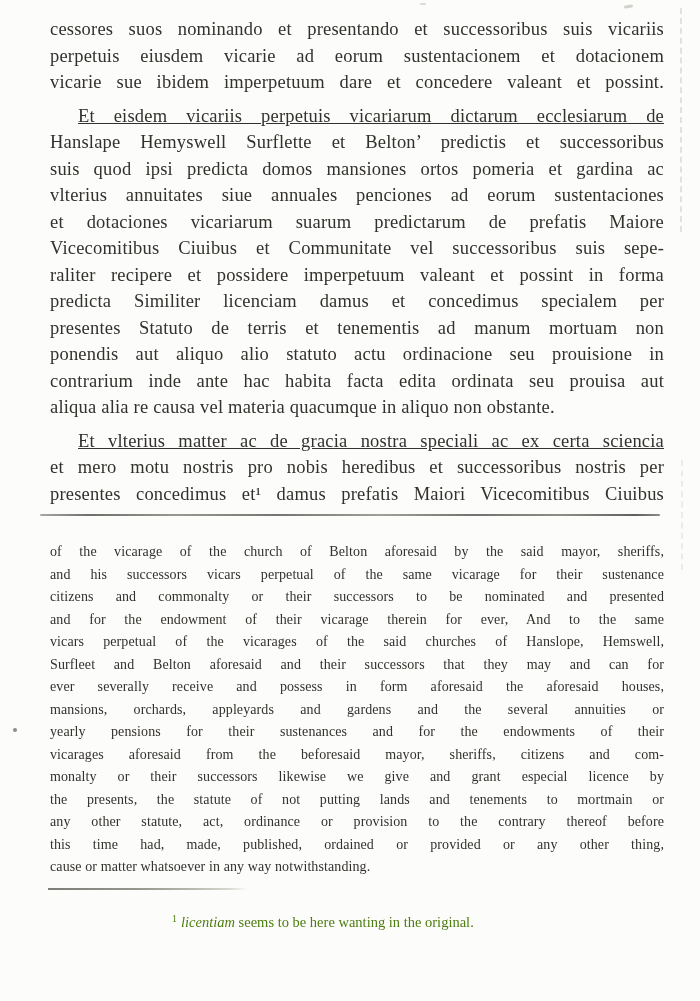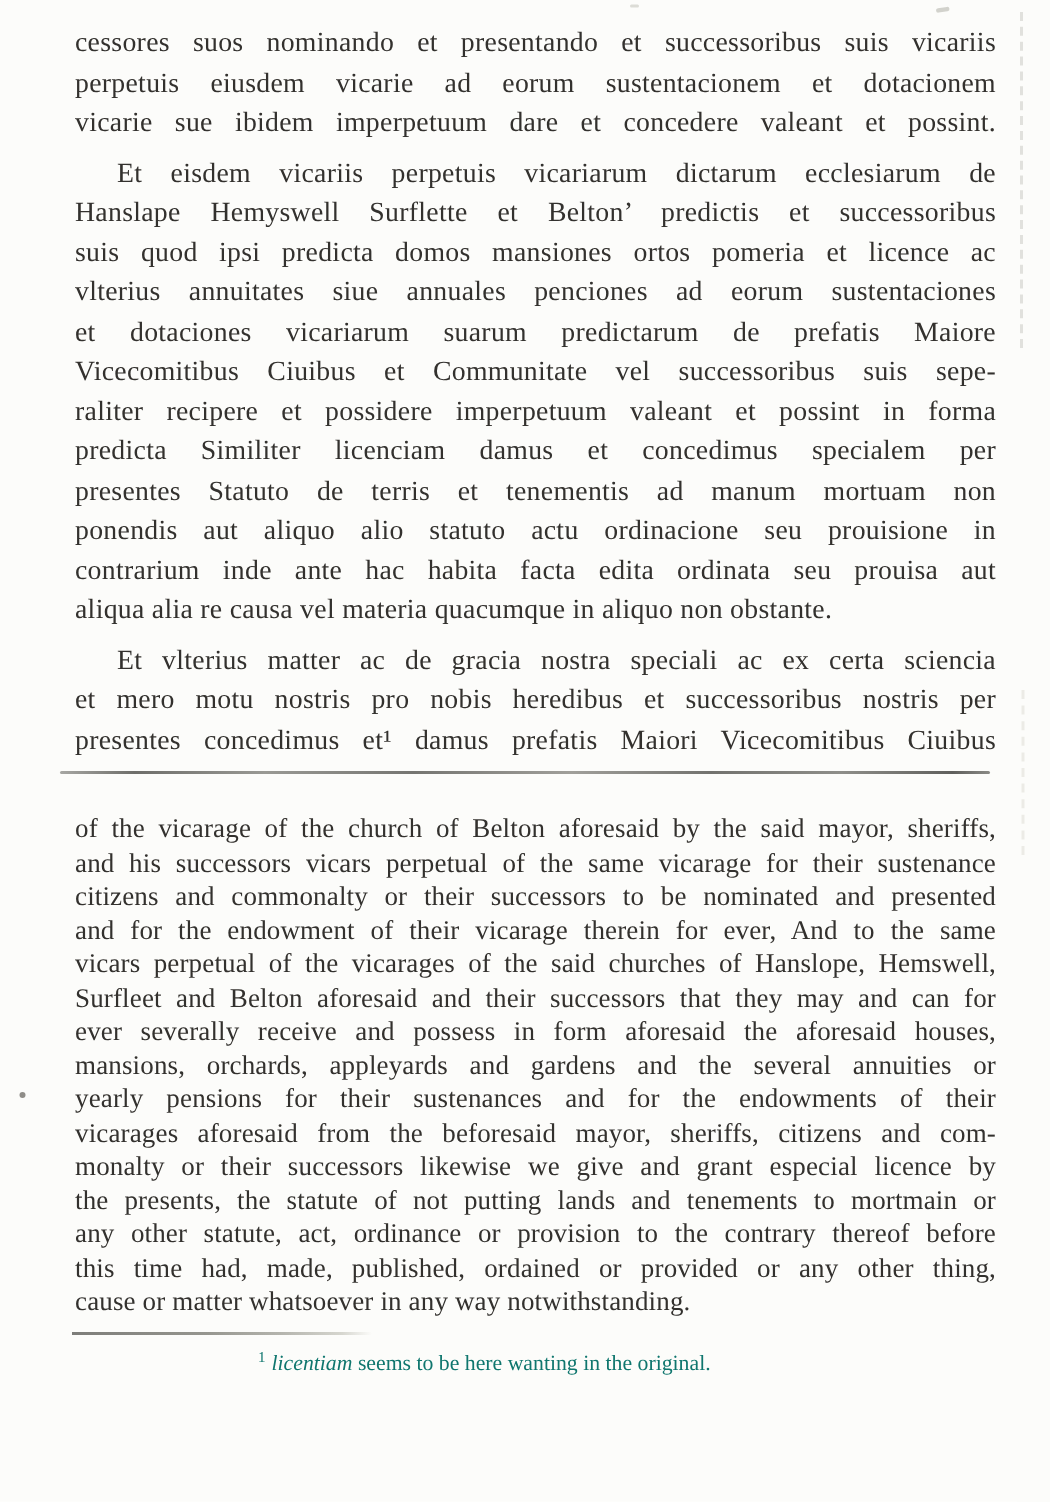--- a/index.html
+++ b/index.html
@@ -22,30 +22,30 @@
     padding: 16px 36px 0 50px;
   }
   
   .tline {
     text-align: justify;
     text-align-last: justify;
     text-justify: inter-word;
     white-space: normal;
     overflow: hidden;
   }
-  .tline.indent { padding-left: 28px; }
+  .tline.indent { padding-left: 28px; text-decoration: underline; }
   .tline.last-left { text-align-last: left; font-family: Liberation Serif, serif; }
 
   .latin-section .tline {
     font-size: 18.5px;
     line-height: 26.5px;
     letter-spacing: 0.2px;
   }
   .english-section .tline {
-    font-size: 18px;
+    font-size: 14px;
     line-height: 22.5px;
     letter-spacing: 0.1px;
   }
   .para + .para { margin-top: 7px; }
 
   .section-divider {
     height: 2px;
     width: 620px;
     margin: 7px 0 0 -10px;
     background: linear-gradient(to right,
@@ -56,24 +56,24 @@
   .english-section { margin-top: 25px; }
 
   .footnote-divider {
     height: 2px;
     width: 200px;
     margin: 9px 0 0 -2px;
     background: linear-gradient(to right,
       #7d7d79, #96968f 45%, #b5b5ae 70%, #d6d6cf 90%, rgba(220,220,214,0));
   }
   .footnote {
-    margin: 9px 0 0 122px;
+    margin: 22px 0 0 122px;
     font-size: 14.5px;
     line-height: 20px;
-    color: #0f766e;
+    color: #4d7c0f;
   }
   .footnote sup {
     font-size: 10px;
     line-height: 0;
     vertical-align: 5px;
     margin-right: 4px;
   }
   .footnote .term { font-style: italic; }
 
   
@@ -106,21 +106,21 @@
 
   <div class="latin-section">
     <div class="para">
         <div class="tline">cessores suos nominando et presentando et successoribus suis vicariis</div>
         <div class="tline">perpetuis eiusdem vicarie ad eorum sustentacionem et dotacionem</div>
         <div class="tline">vicarie sue ibidem imperpetuum dare et concedere valeant et possint.</div>
       </div>
     <div class="para">
         <div class="tline indent">Et eisdem vicariis perpetuis vicariarum dictarum ecclesiarum de</div>
         <div class="tline">Hanslape Hemyswell Surflette et Belton’ predictis et successoribus</div>
-        <div class="tline">suis quod ipsi predicta domos mansiones ortos pomeria et licence ac</div>
+        <div class="tline">suis quod ipsi predicta domos mansiones ortos pomeria et gardina ac</div>
         <div class="tline">vlterius annuitates siue annuales penciones ad eorum sustentaciones</div>
         <div class="tline">et dotaciones vicariarum suarum predictarum de prefatis Maiore</div>
         <div class="tline">Vicecomitibus Ciuibus et Communitate vel successoribus suis sepe-</div>
         <div class="tline">raliter recipere et possidere imperpetuum valeant et possint in forma</div>
         <div class="tline">predicta Similiter licenciam damus et concedimus specialem per</div>
         <div class="tline">presentes Statuto de terris et tenementis ad manum mortuam non</div>
         <div class="tline">ponendis aut aliquo alio statuto actu ordinacione seu prouisione in</div>
         <div class="tline">contrarium inde ante hac habita facta edita ordinata seu prouisa aut</div>
         <div class="tline last-left">aliqua alia re causa vel materia quacumque in aliquo non obstante.</div>
       </div>

